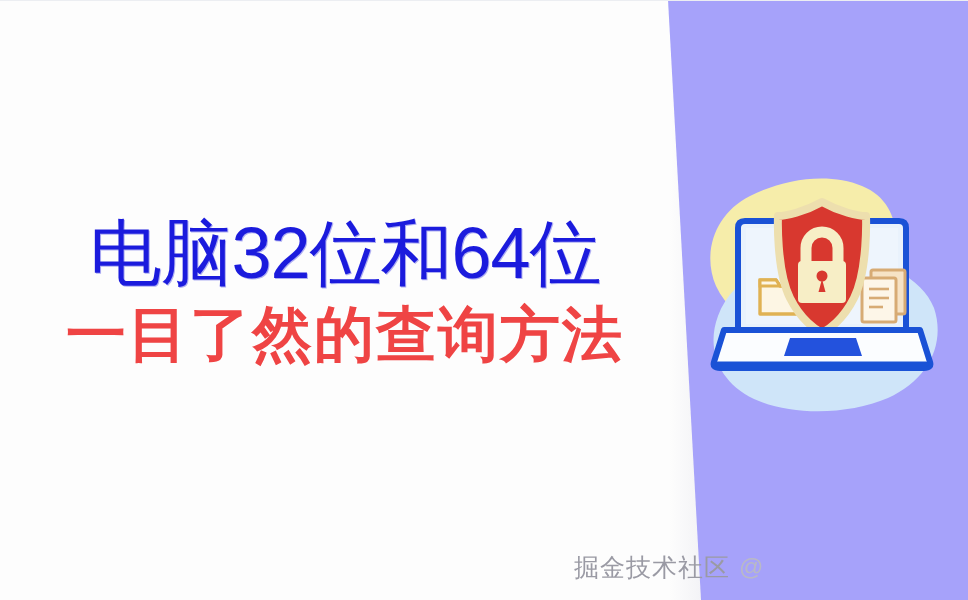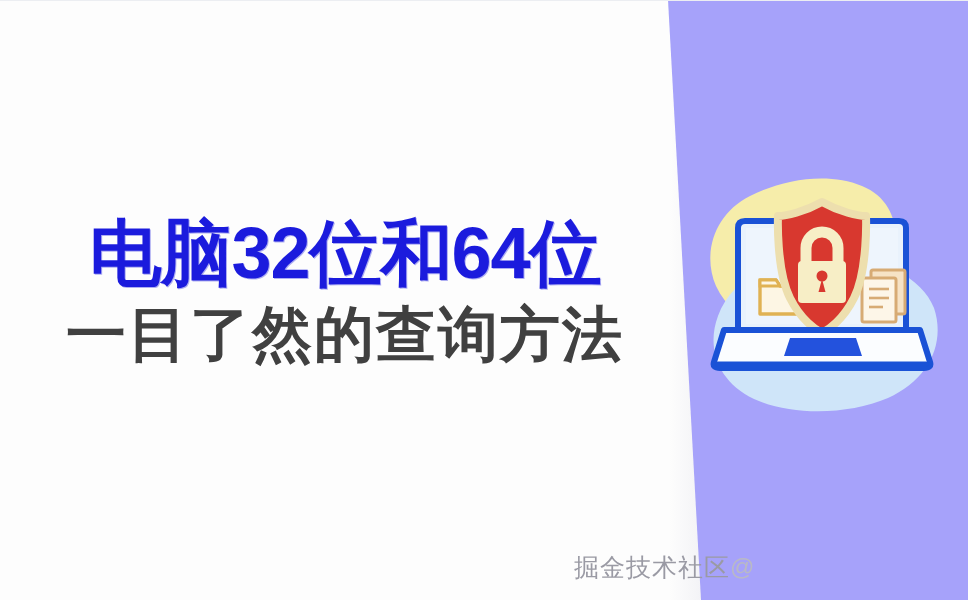--- a/index.html
+++ b/index.html
@@ -51,31 +51,31 @@
   .title-block {
     position: absolute;
     left: 0;
     top: 214px;
     width: 690px;
     text-align: center;
   }
   .title-line-1 {
     font-size: 72px;
     line-height: 78px;
-    font-weight: 700;
+    font-weight: 400;
     color: #1b1bdd;
     letter-spacing: -1px;
     white-space: nowrap;
     text-shadow: 1px 1px 0 rgba(27,27,221,0.35);
   }
   .title-line-2 {
     font-size: 60px;
     line-height: 74px;
     font-weight: 700;
-    color: #404040;
+    color: #ef4444;
     letter-spacing: 2px;
     white-space: nowrap;
     margin-top: 6px;
   }
 
   
   .illustration {
     position: absolute;
     left: 688px;
     top: 158px;
@@ -85,20 +85,21 @@
   .illustration svg { display: block; width: 100%; height: 100%; }
 
   
   .watermark {
     position: absolute;
     left: 574px;
     top: 548px;
     height: 38px;
     display: flex;
     align-items: center;
+    gap: 9px;
     font-size: 25px;
     font-weight: 400;
     letter-spacing: 1px;
     white-space: nowrap;
   }
   .wm-left  { color: #9a9aa4; }
   .wm-at    { color: #b9b9c6; font-size: 24px; }
   .wm-right { color: #f0f0fb; text-shadow: 0 0 1px rgba(130,130,190,0.6); }
 </style>
 </head>

